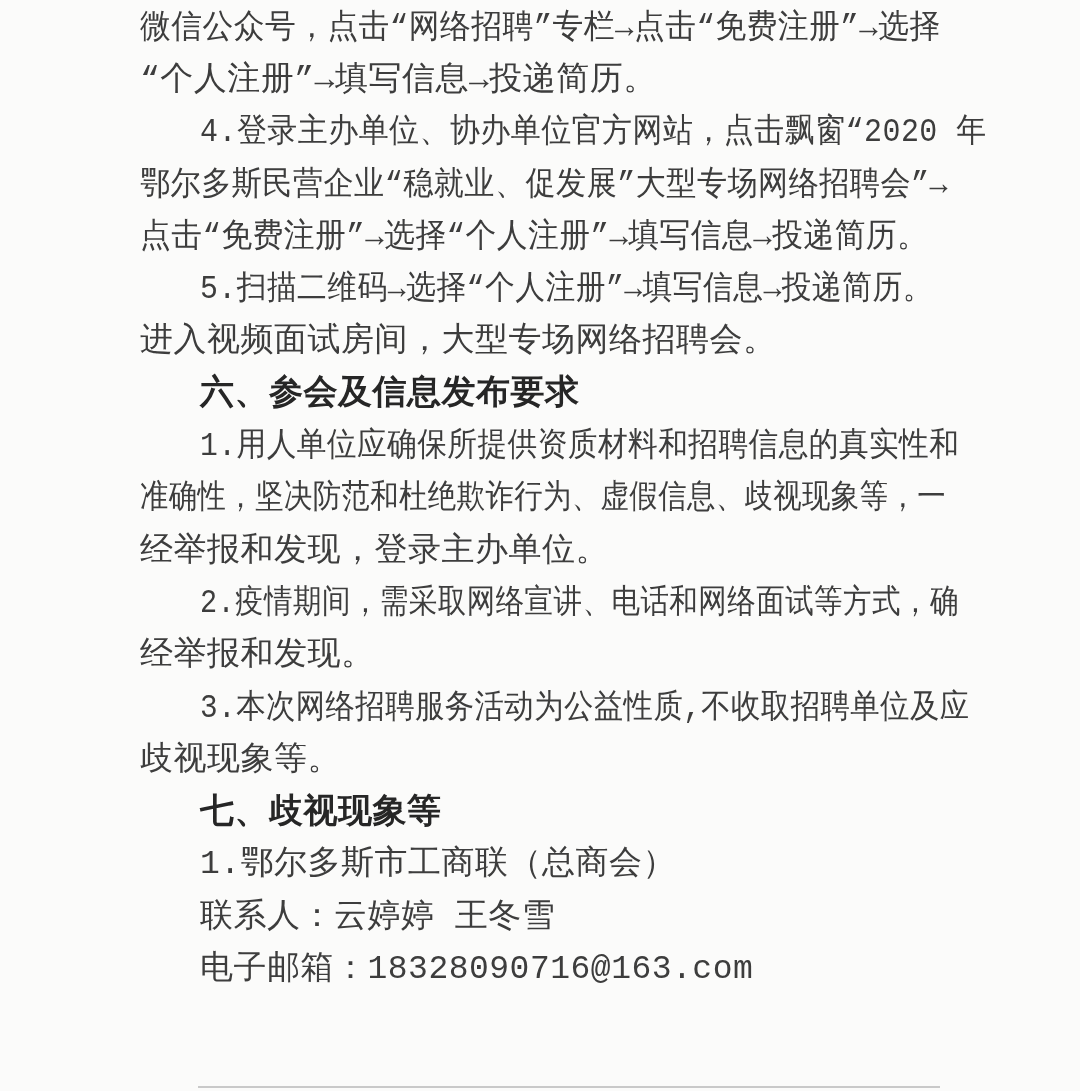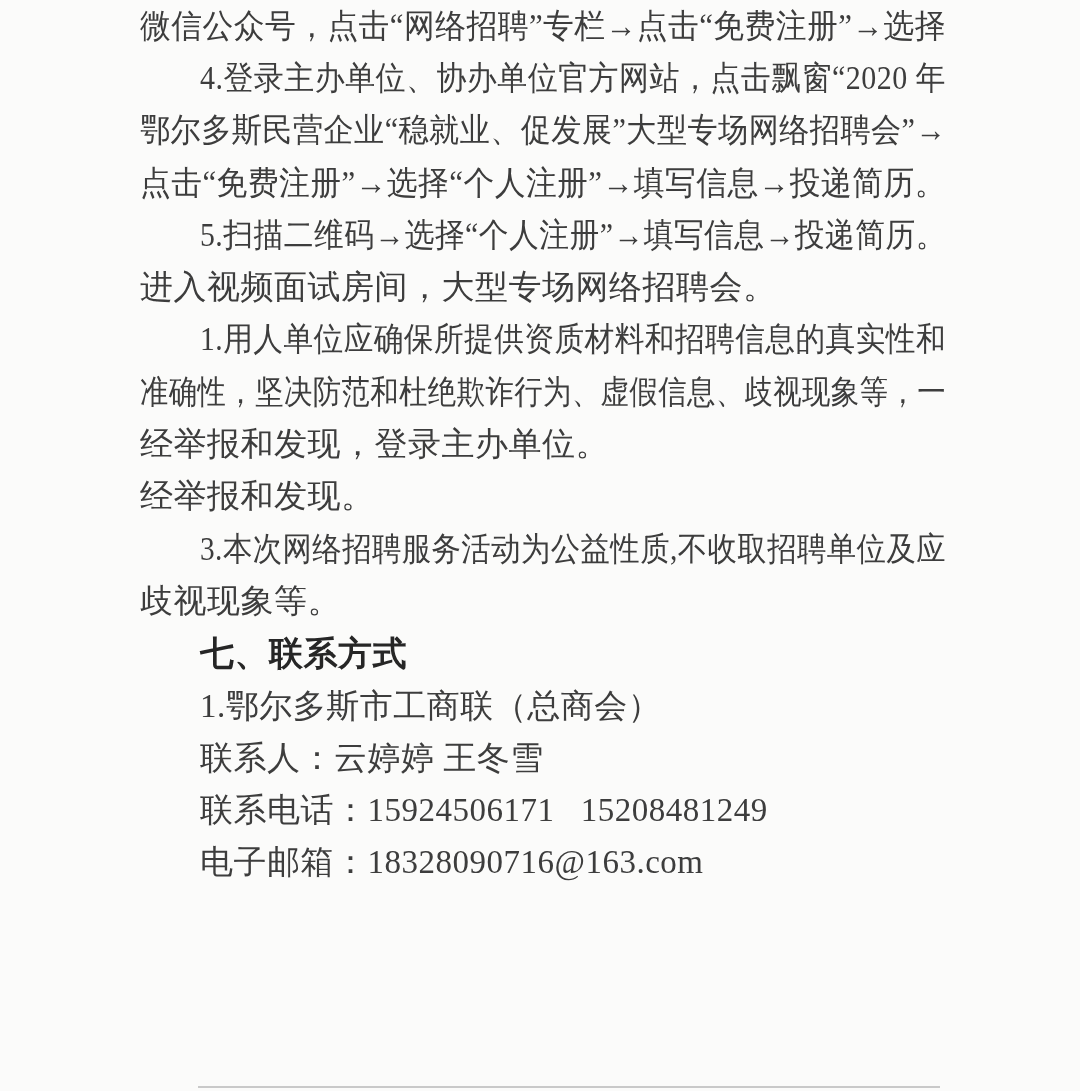--- a/index.html
+++ b/index.html
@@ -8,21 +8,21 @@
     --heading: #262626;
     --artifact: #c9c9c9;
   }
   html, body { margin: 0; padding: 0; }
   .page {
     position: relative;
     width: 1080px;
     height: 1091px;
     background: var(--bg);
     overflow: hidden;
-    font-family: Liberation Serif, serif;
+    font-family: Liberation Mono, monospace;
   }
   .text-block {
     position: absolute;
     left: 140px;
     top: 0;
     width: 806px;
   }
   .line {
     height: 52.3px;
     display: flex;
@@ -53,63 +53,69 @@
   }
 </style>
 </head>
 <body>
 
 <div class="page">
   <div class="text-block" id="lines">
       <div class="line fill">
     <span class="line-text" style="transform: scaleX(0.93223);">微信公众号，点击“网络招聘”专栏→点击“免费注册”→选择</span>
   </div>
+      <div class="line">
+    <span class="line-text">“个人注册”→填写信息→投递简历。</span>
+  </div>
       <div class="line indent fill">
     <span class="line-text" style="transform: scaleX(0.908475);">4.登录主办单位、协办单位官方网站，点击飘窗“2020 年</span>
   </div>
       <div class="line fill">
     <span class="line-text" style="transform: scaleX(0.912846);">鄂尔多斯民营企业“稳就业、促发展”大型专场网络招聘会”→</span>
   </div>
       <div class="line fill">
     <span class="line-text" style="transform: scaleX(0.93223);">点击“免费注册”→选择“个人注册”→填写信息→投递简历。</span>
   </div>
       <div class="line indent fill">
     <span class="line-text" style="transform: scaleX(0.90255);">5.扫描二维码→选择“个人注册”→填写信息→投递简历。</span>
   </div>
       <div class="line">
     <span class="line-text">进入视频面试房间，大型专场网络招聘会。</span>
   </div>
+      <div class="line indent bold">
+    <span class="line-text">六、参会及信息发布要求</span>
+  </div>
       <div class="line indent fill">
     <span class="line-text" style="transform: scaleX(0.899066);">1.用人单位应确保所提供资质材料和招聘信息的真实性和</span>
   </div>
       <div class="line fill">
     <span class="line-text" style="transform: scaleX(0.859275);">准确性，坚决防范和杜绝欺诈行为、虚假信息、歧视现象等，一</span>
   </div>
       <div class="line">
     <span class="line-text">经举报和发现，登录主办单位。</span>
+  </div>
+      <div class="line indent fill">
+    <span class="line-text" style="transform: scaleX(0.864176);">2.疫情期间，需采取网络宣讲、电话和网络面试等方式，确</span>
   </div>
       <div class="line">
     <span class="line-text">经举报和发现。</span>
   </div>
       <div class="line indent fill">
     <span class="line-text" style="transform: scaleX(0.889684);">3.本次网络招聘服务活动为公益性质,不收取招聘单位及应</span>
   </div>
       <div class="line">
     <span class="line-text">歧视现象等。</span>
   </div>
       <div class="line indent bold">
-    <span class="line-text">七、联系方式</span>
+    <span class="line-text">七、歧视现象等</span>
   </div>
       <div class="line indent">
     <span class="line-text">1.鄂尔多斯市工商联（总商会）</span>
   </div>
       <div class="line indent">
     <span class="line-text">联系人：云婷婷 王冬雪</span>
-  </div>
-      <div class="line indent">
-    <span class="line-text">联系电话：15924506171   15208481249</span>
   </div>
       <div class="line indent">
     <span class="line-text">电子邮箱：18328090716@163.com</span>
   </div>
     </div>
   <div class="artifact-line"></div>
 </div>
 
 </body></html>

